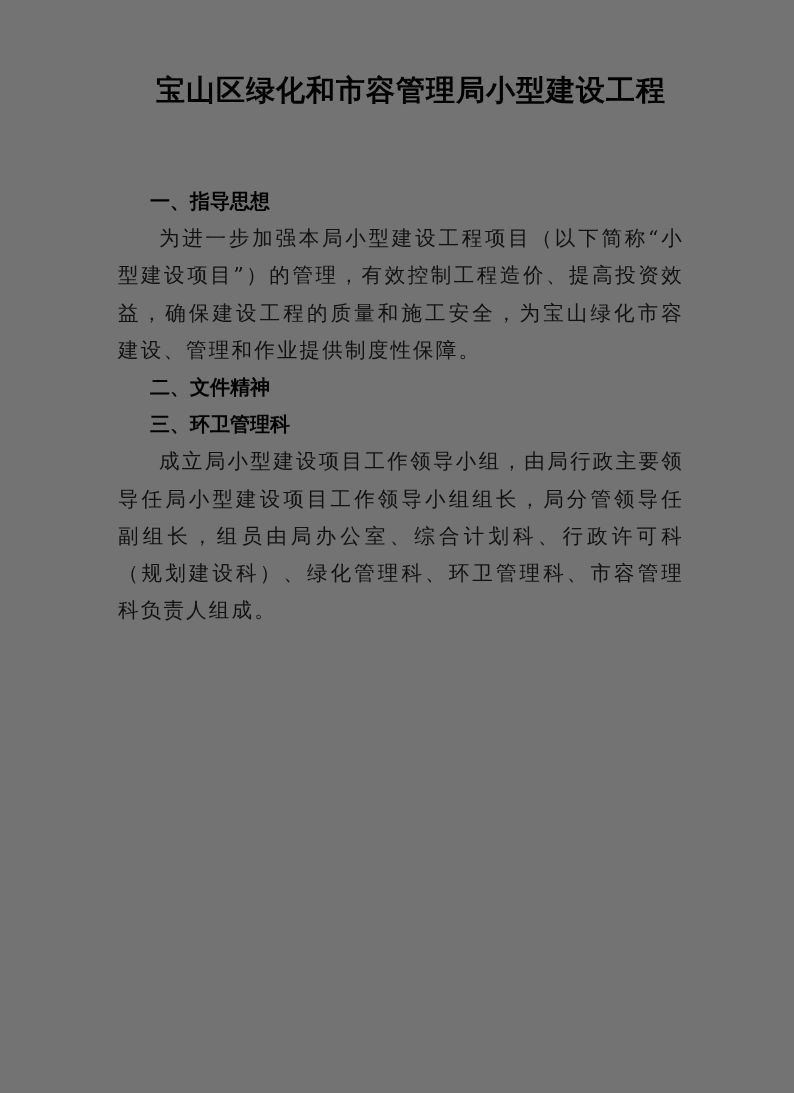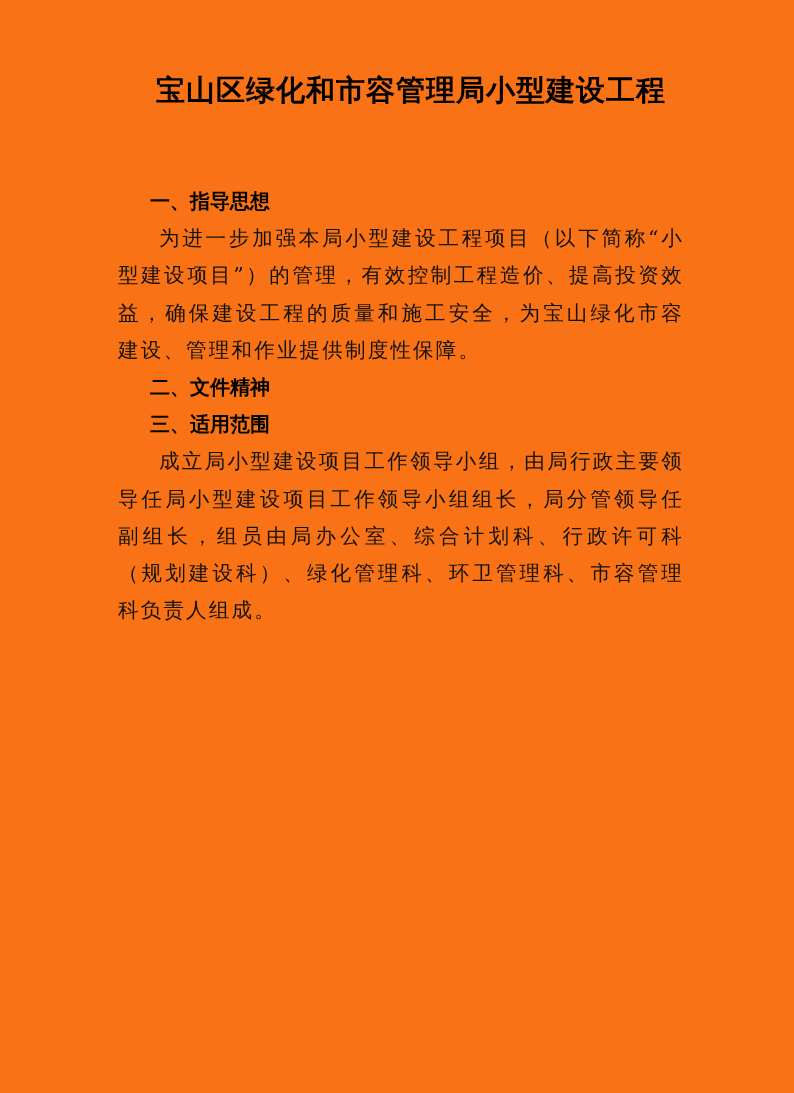--- a/index.html
+++ b/index.html
@@ -1,18 +1,18 @@
 <!DOCTYPE html>
 <html><head>
 <meta charset="utf-8">
 <style>
   html, body { margin:0; padding:0; background:#ffffff; }
   body { width:794px; height:1093px; position:relative; overflow:hidden;
          font-family:"DejaVu Serif", "Liberation Serif", serif; color:#111; }
-  .page { position:absolute; left:0; top:0; width:794px; height:1093px; background:#f97316; }
+  .page { position:absolute; left:0; top:0; width:794px; height:1093px; background:#737373; }
   .title { position:absolute; left:0; width:794px; text-align:center;
            font-family:"DejaVu Sans", "Liberation Sans", sans-serif; font-weight:bold;
            font-size:29px; line-height:36px; color:#000; }
   .t1 { top:72px; padding-left:28px; box-sizing:border-box; letter-spacing:1px; }
   .t2 { top:109px; left:0; letter-spacing:1px; }
   .body { position:absolute; left:118px; width:566px; top:183px; }
   .p { font-size:20.5px; line-height:37.2px; text-align:justify; text-align-last:left;
        margin:0; text-indent:2em; letter-spacing:2.2px; }
   .h { font-family:Liberation Serif, serif; font-weight:bold;
        font-size:20px; line-height:37.2px; margin:0; text-indent:1.6em; color:#000; }
@@ -23,16 +23,16 @@
 <div class="page">
   <div class="title t1">宝山区绿化和市容管理局小型建设工程</div>
 
   <div class="body">
 
     <p class="h">一、指导思想</p>
     <p class="p">为进一步加强本局小型建设工程项目（以下简称“小型建设项目”）的管理，有效控制工程造价、提高投资效益，确保建设工程的质量和施工安全，为宝山绿化市容建设、管理和作业提供制度性保障。</p>
 
     <p class="h">二、文件精神</p>
 
-    <p class="h">三、适用范围</p>
+    <p class="h">三、环卫管理科</p>
     <p class="p">成立局小型建设项目工作领导小组，由局行政主要领导任局小型建设项目工作领导小组组长，局分管领导任副组长，组员由局办公室、综合计划科、行政许可科（规划建设科）、绿化管理科、环卫管理科、市容管理科负责人组成。</p>
   </div>
 </div>
 
 </body></html>

